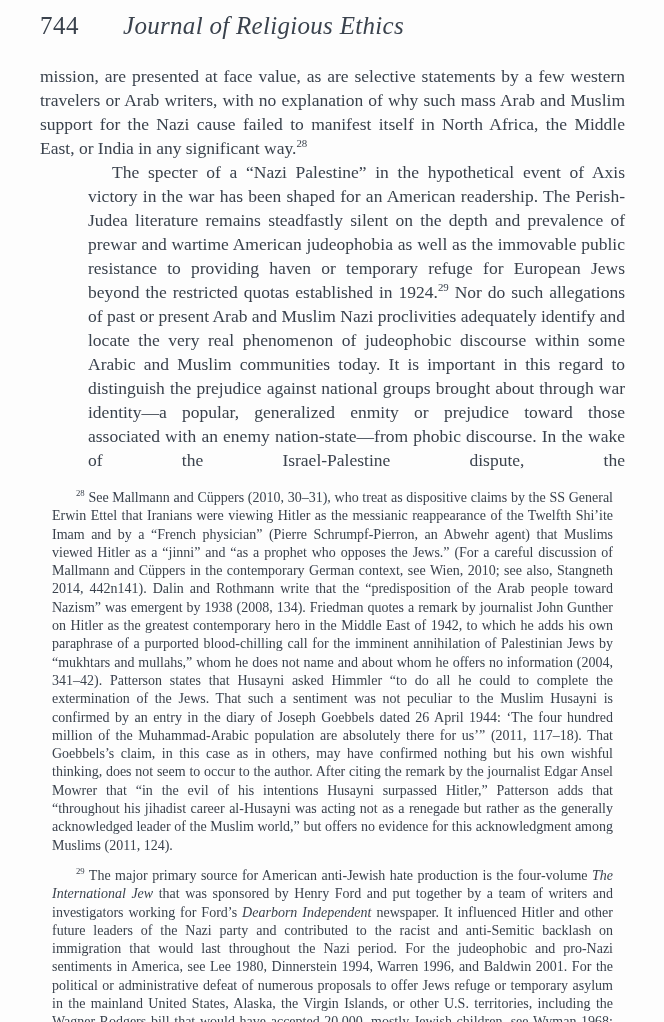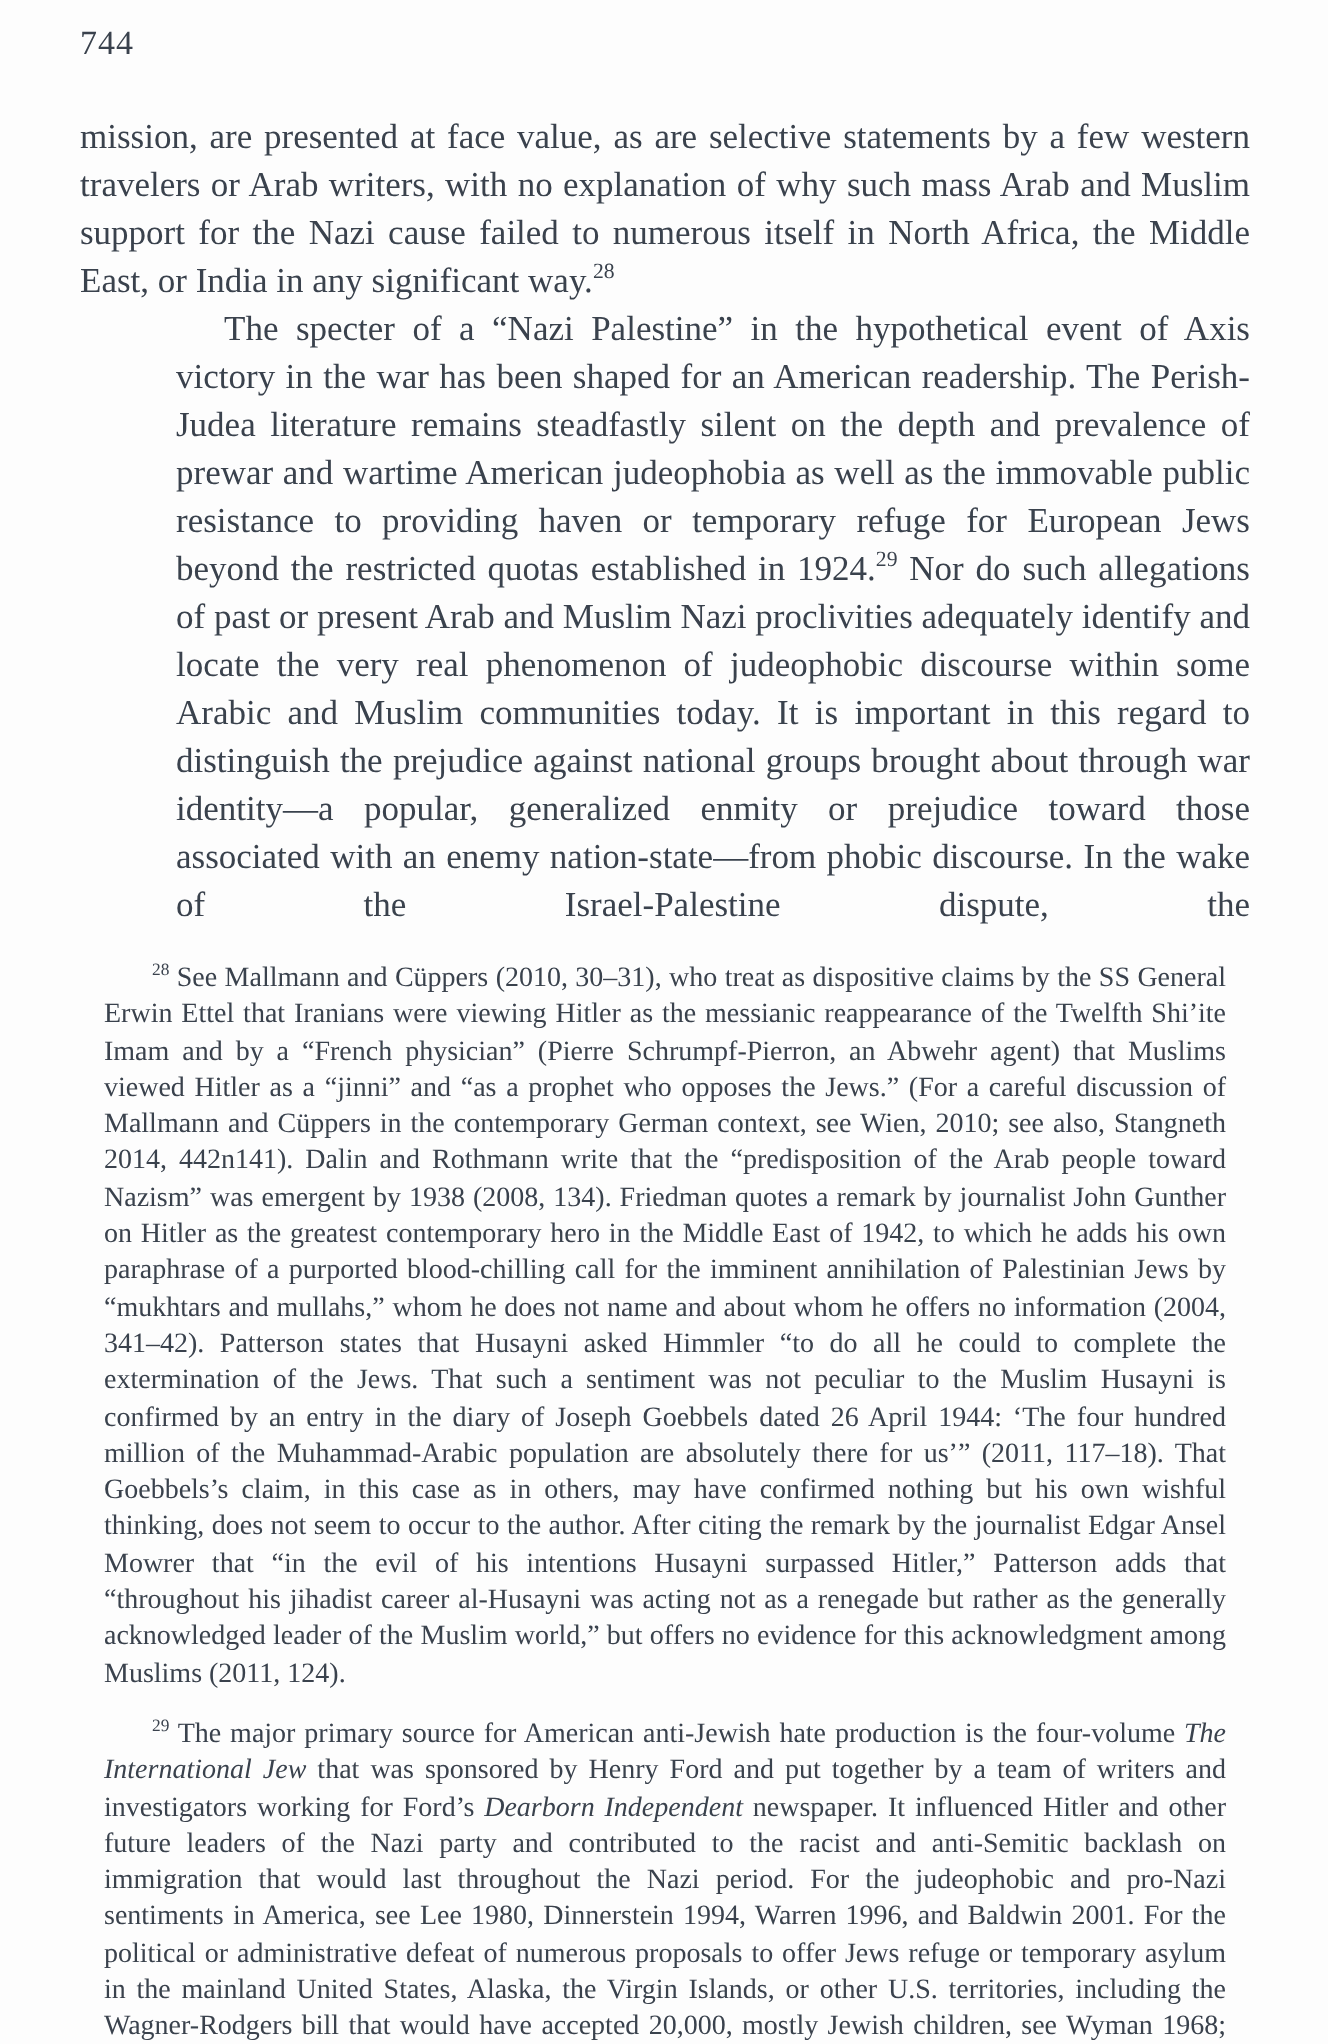--- a/index.html
+++ b/index.html
@@ -13,21 +13,21 @@
   }
   .page {
     box-sizing: border-box;
     width: 664px;
     height: 1022px;
     padding: 12px 39px 0 40px;
   }
   .running-head {
     display: flex;
     align-items: flex-start;
-    font-size: 17px;
+    font-size: 25px;
     margin-bottom: 24px;
   }
   .pagenum {
     font-style: normal;
     margin-right: 44px;
     letter-spacing: 0.5px;
   }
   .journal {
     font-style: italic;
     letter-spacing: 0.3px;
@@ -56,24 +56,25 @@
     text-indent: 24px;
   }
   em { font-style: italic; }
 </style>
 </head>
 <body>
 
 <div class="page">
   <header class="running-head">
     <span class="pagenum">744</span>
+    <span class="journal">Journal of Religious Ethics</span>
   </header>
 
   <main class="body-text" id="body-container">
-      <p class=""><span>mission, are presented at face value, as are selective statements by a few western travelers or Arab writers, with no explanation of why such mass Arab and Muslim support for the Nazi cause failed to numerous itself in North Africa, the Middle East, or India in any significant way.</span><sup>28</sup></p>
+      <p class=""><span>mission, are presented at face value, as are selective statements by a few western travelers or Arab writers, with no explanation of why such mass Arab and Muslim support for the Nazi cause failed to manifest itself in North Africa, the Middle East, or India in any significant way.</span><sup>28</sup></p>
       <p class="indent cont"><span>The specter of a “Nazi Palestine” in the hypothetical event of Axis victory in the war has been shaped for an American readership. The Perish-Judea literature remains steadfastly silent on the depth and prevalence of prewar and wartime American judeophobia as well as the immovable public resistance to providing haven or temporary refuge for European Jews beyond the restricted quotas established in 1924.</span><sup>29</sup><span> Nor do such allegations of past or present Arab and Muslim Nazi proclivities adequately identify and locate the very real phenomenon of judeophobic discourse within some Arabic and Muslim communities today. It is important in this regard to distinguish the prejudice against national groups brought about through war identity—a popular, generalized enmity or prejudice toward those associated with an enemy nation-state—from phobic discourse. In the wake of the Israel-Palestine dispute, the</span></p>
     </main>
 
   <section class="footnotes" id="footnote-container">
       <p><sup>28</sup> <span>See Mallmann and Cüppers (2010, 30–31), who treat as dispositive claims by the SS General Erwin Ettel that Iranians were viewing Hitler as the messianic reappearance of the Twelfth Shi’ite Imam and by a “French physician” (Pierre Schrumpf-Pierron, an Abwehr agent) that Muslims viewed Hitler as a “jinni” and “as a prophet who opposes the Jews.” (For a careful discussion of Mallmann and Cüppers in the contemporary German context, see Wien, 2010; see also, Stangneth 2014, 442n141). Dalin and Rothmann write that the “predisposition of the Arab people toward Nazism” was emergent by 1938 (2008, 134). Friedman quotes a remark by journalist John Gunther on Hitler as the greatest contemporary hero in the Middle East of 1942, to which he adds his own paraphrase of a purported blood-chilling call for the imminent annihilation of Palestinian Jews by “mukhtars and mullahs,” whom he does not name and about whom he offers no information (2004, 341–42). Patterson states that Husayni asked Himmler “to do all he could to complete the extermination of the Jews. That such a sentiment was not peculiar to the Muslim Husayni is confirmed by an entry in the diary of Joseph Goebbels dated 26 April 1944: ‘The four hundred million of the Muhammad-Arabic population are absolutely there for us’” (2011, 117–18). That Goebbels’s claim, in this case as in others, may have confirmed nothing but his own wishful thinking, does not seem to occur to the author. After citing the remark by the journalist Edgar Ansel Mowrer that “in the evil of his intentions Husayni surpassed Hitler,” Patterson adds that “throughout his jihadist career al-Husayni was acting not as a renegade but rather as the generally acknowledged leader of the Muslim world,” but offers no evidence for this acknowledgment among Muslims (2011, 124).</span></p>
       <p><sup>29</sup> <span>The major primary source for American anti-Jewish hate production is the four-volume </span><em>The International Jew</em><span> that was sponsored by Henry Ford and put together by a team of writers and investigators working for Ford’s </span><em>Dearborn Independent</em><span> newspaper. It influenced Hitler and other future leaders of the Nazi party and contributed to the racist and anti-Semitic backlash on immigration that would last throughout the Nazi period. For the judeophobic and pro-Nazi sentiments in America, see Lee 1980, Dinnerstein 1994, Warren 1996, and Baldwin 2001. For the political or administrative defeat of numerous proposals to offer Jews refuge or temporary asylum in the mainland United States, Alaska, the Virgin Islands, or other U.S. territories, including the Wagner-Rodgers bill that would have accepted 20,000, mostly Jewish children, see Wyman 1968; Morse 1968; and Rosen 2006.</span></p>
     </section>
 </div>
 
 </body></html>

